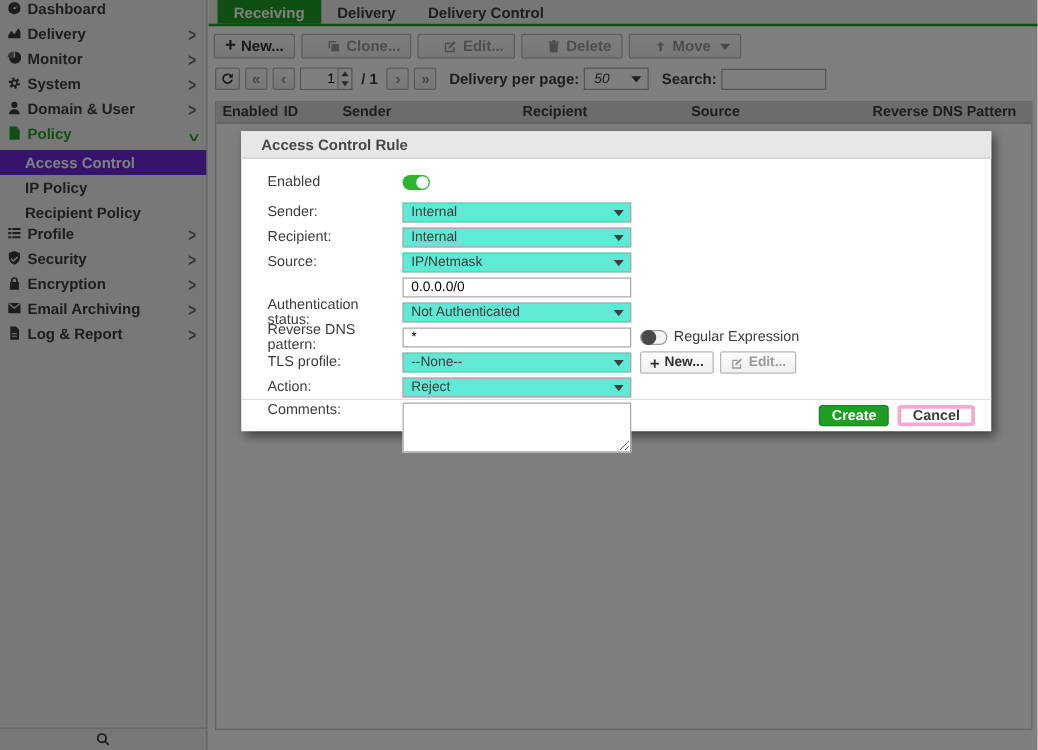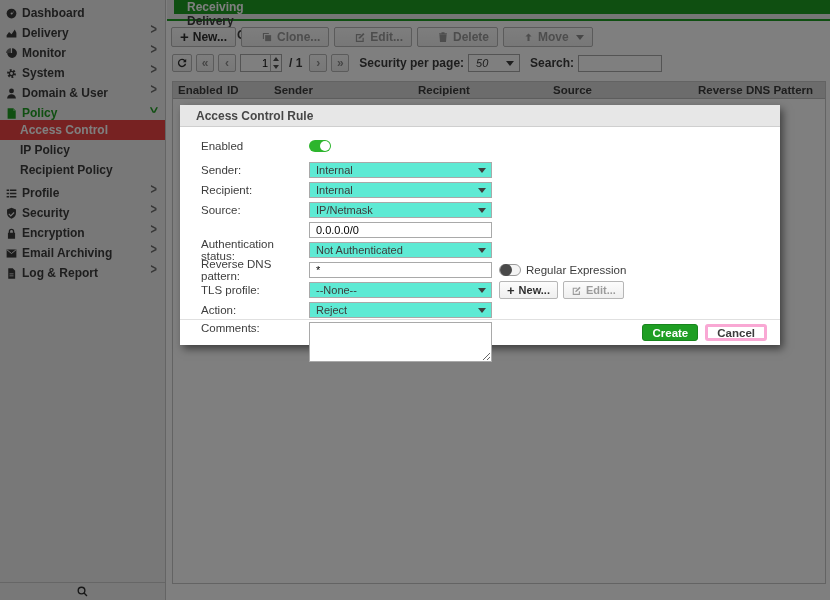--- a/index.html
+++ b/index.html
@@ -3,40 +3,40 @@
 <meta charset="utf-8">
 <style>
   * { margin:0; padding:0; box-sizing:border-box; }
   html,body { width:830px; height:600px; overflow:hidden; background:#fff;
     font-family:"Liberation Sans","DejaVu Sans",sans-serif; font-size:12px; color:#3c3c3c; }
   .app { position:absolute; inset:0; width:830px; height:600px; background:#fff; }
 
   
   .sidebar { position:absolute; left:0; top:0; width:166px; height:600px;
     background:#f1f1f1; border-right:1px solid #c9c9c9; }
-  .sb-item { position:relative; display:flex; align-items:flex-end; height:20px;
+  .sb-item { position:relative; display:flex; align-items:flex-start; height:20px;
     padding-left:4px; cursor:pointer; font-weight:600; }
   .sb-item .sb-icon { width:15px; height:13px; display:inline-flex; align-items:center;
     justify-content:center; margin-right:3px; flex:0 0 15px; }
   .sb-label { white-space:nowrap; }
   .sb-chev { position:absolute; right:8px; top:3px; font-weight:700; color:#6e6e6e;
     font-size:11px; transform:scaleY(1.3); }
   .sb-chev.down { transform:rotate(90deg) scaleY(1.3); top:4px; }
   .sb-item.policy, .sb-item.policy .sb-chev { color:#1e9e23; }
   .sb-sub { height:20px; display:flex; align-items:center; padding-left:20px;
     font-weight:600; cursor:pointer; }
-  .sb-sub.selected { background:#ef4444; color:#fff; }
+  .sb-sub.selected { background:#6d28d9; color:#fff; }
   .sb-footer-line { position:absolute; left:0; right:0; bottom:17px; border-top:1px solid #cdcdcd; }
   .sb-search { position:absolute; left:0; right:0; bottom:1px; height:15px;
     display:flex; justify-content:center; align-items:center; cursor:pointer; }
 
   
   .main { position:absolute; left:167px; top:0; width:663px; height:600px; background:#fff; }
   .tabbar { height:21px; background:#ececec; display:flex; padding-left:7px;
-    border-bottom:2px solid #1e9e23;flex-direction:column; }
+    border-bottom:2px solid #1e9e23; }
   .tab { padding:0 13px; display:flex; align-items:center; font-weight:600; cursor:pointer; }
   .tab.active { background:#1e9e23; color:#fff; }
 
   .toolbar { height:20px; margin:6px 0 0 4px; display:flex; gap:5px; }
   .tbtn { display:inline-flex; align-items:center; gap:4px; height:20px; padding:0 8px;
     border:1px solid #b6b6b6; border-radius:2px; background:linear-gradient(#fcfcfc,#efefef);
     font-weight:600; color:#2f2f2f; cursor:pointer; white-space:nowrap; }
   .tbtn.disabled { color:#9b9b9b;padding-left:19px; }
   .tbtn .plus { font-size:15px; font-weight:700; line-height:12px; }
   .caret { width:0; height:0; border-left:4px solid transparent; border-right:4px solid transparent;
@@ -67,21 +67,21 @@
 
   .table-area { position:absolute; left:5px; top:81px; width:654px; height:503px;
     border:1px solid #c6c6c6; background:#fff; }
   .thead { display:flex; height:17px; background:#d9d9d9; border-bottom:1px solid #bdbdbd;
     font-weight:700; font-size:11.5px; align-items:center; }
   .th { padding-left:5px; cursor:pointer; overflow:hidden; white-space:nowrap; }
   .th.c0{width:49px}.th.c1{width:47px}.th.c2{width:144px}.th.c3{width:135px}.th.c4{width:145px}.th.c5{flex:1}
 
   
   .overlay { position:absolute; inset:0; background:rgba(0,0,0,0.5); z-index:50; }
-  .modal { position:absolute; left:180px; top:105px; width:600px; height:240px; background:#fff;
+  .modal { position:absolute; left:193px; top:105px; width:600px; height:240px; background:#fff;
     z-index:100; box-shadow:3px 4px 8px rgba(0,0,0,0.5); }
   .m-title { height:22px; background:#e7e7e7; border-bottom:1px solid #cfcfcf; line-height:22px;
     padding-left:16px; color:#474747; font-weight:600; }
   .m-body { padding:11px 0 0 21px; }
   .m-row { display:flex; align-items:center; height:16px; margin-bottom:4px; }
   .m-row.first { height:15px; margin-bottom:9px; }
   .m-label { width:108px; flex:0 0 108px; color:#3d3d3d; font-size:11.5px; }
   .m-label.top { align-self:flex-start; }
   .m-row.comments { align-items:flex-start; height:auto; }
   .sel { position:relative; width:183px; height:16px; border:1px solid #a9a9a9; background:#5eead4;
@@ -318,21 +318,21 @@
               <i class="tri-up"></i>
             </span>
           <span>
               <i class="tri-dn"></i>
             </span>
         </div>
       </div>
       <span class="pager-of">/ 1</span>
       <div class="pbtn nav">›</div>
       <div class="pbtn nav">»</div>
-      <span class="plabel">Security per page:</span>
+      <span class="plabel">Delivery per page:</span>
       <div class="dropdown" style="width:52px">
         <span>50</span>
       </div>
       <span class="plabel">Search:</span>
       <input class="searchbox" style="">
     </div>
 
     <div class="table-area">
       <div class="thead">
         <div class="th c0">Enabled</div>

